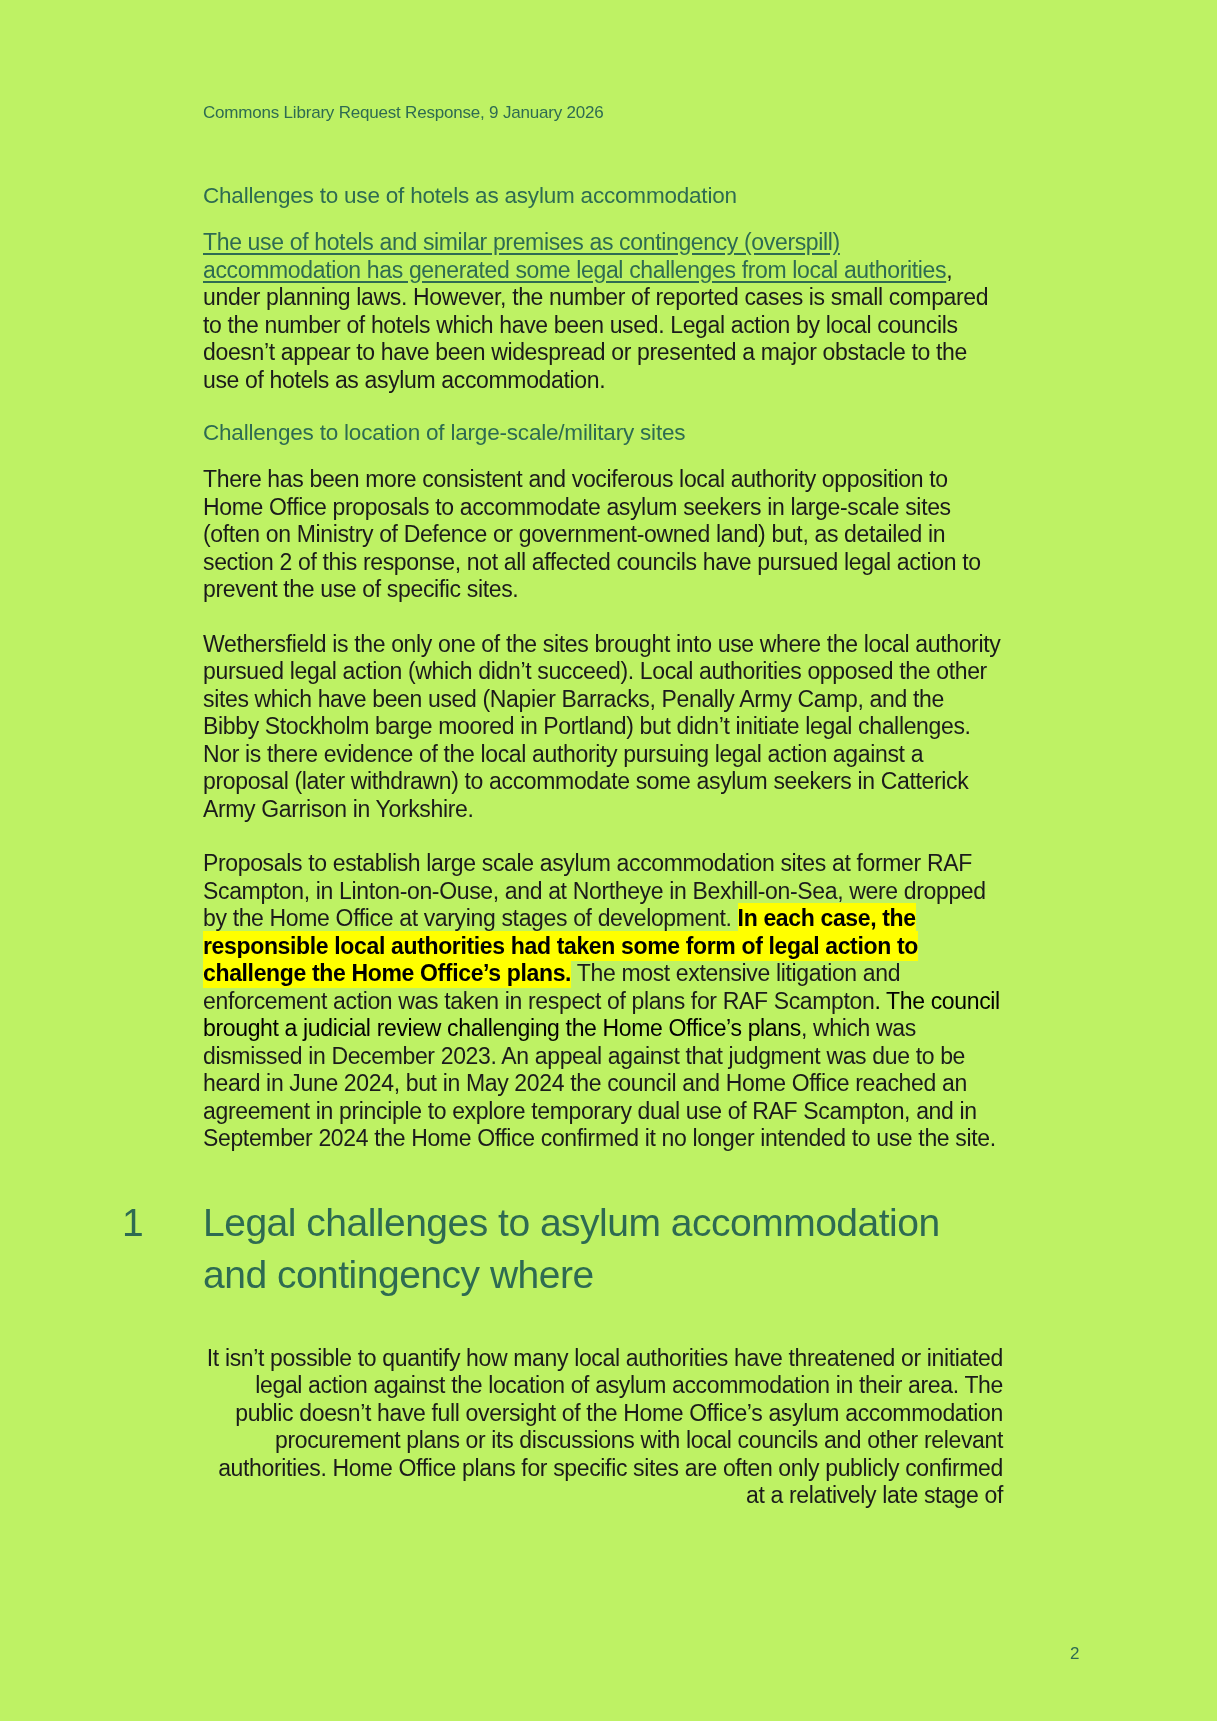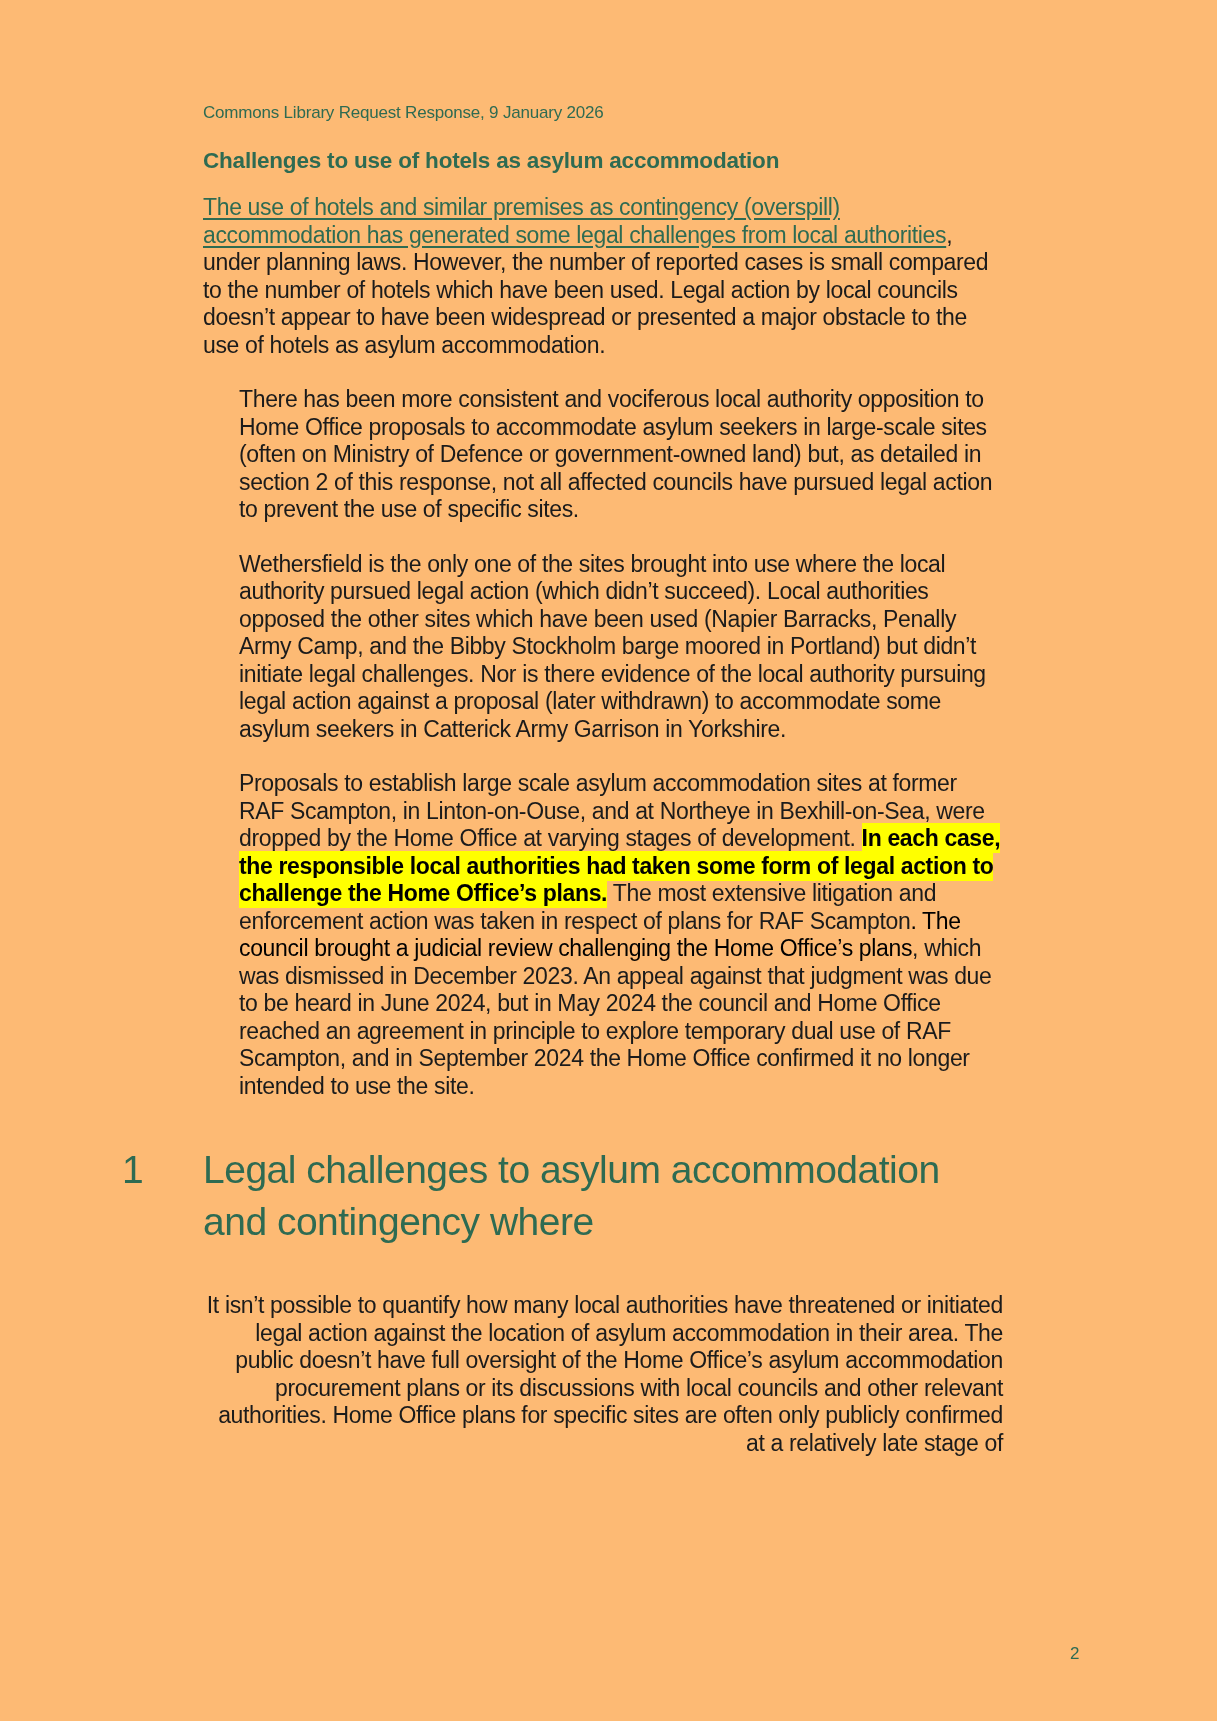--- a/index.html
+++ b/index.html
@@ -1,21 +1,21 @@
 <!DOCTYPE html>
 <html><head>
 <meta charset="utf-8">
 <style>
   * { margin: 0; padding: 0; box-sizing: border-box; }
   html, body { background: #ffffff; }
   .page {
     position: relative;
     width: 1217px;
     height: 1721px;
-    background: #fdba74;
+    background: #bef264;
     font-family: "Liberation Sans", sans-serif;
     color: #1b1b1b;
     overflow: hidden;
   }
   .content {
     position: absolute;
     left: 203px;
     top: 0;
     width: 800px;
   }
@@ -24,30 +24,30 @@
     font-size: 17px;
     letter-spacing: -0.2px;
     color: #2e6b52;
   }
   .subheading {
     font-size: 22.5px;
     letter-spacing: -0.2px;
     color: #2e6b52;
     font-weight: normal;
   }
-  .subheading.first { margin-top: 25px; font-weight: bold; }
+  .subheading.first { margin-top: 60px; }
   .subheading.second { margin-top: 26px; }
   p.body-para {
     margin-top: 20px;
     font-size: 23px;
     line-height: 27.5px;
     letter-spacing: -0.35px;
     color: #1b1b1b;
   }
-  p.body-para + p.body-para { margin-top: 27px; margin-left: 36px; }
+  p.body-para + p.body-para { margin-top: 27px; }
   p.body-para.extra-gap { margin-top: 56px; }
   a.doc-link {
     color: #2e6b52;
     text-decoration: underline;
     text-decoration-color: #2e6b52;
     text-underline-offset: 3px;
     cursor: pointer;
   }
   mark.hl {
     background: #ffff00;
@@ -88,20 +88,21 @@
 
 <div class="page">
   <div class="content">
 
     <div class="doc-header">Commons Library Request Response, 9 January 2026</div>
 
     <h3 class="subheading first">Challenges to use of hotels as asylum accommodation</h3>
 
     <p class="body-para"><a class="doc-link">The use of hotels and similar premises as contingency (overspill) accommodation has generated some legal challenges from local authorities</a><span>, under planning laws. However, the number of reported cases is small compared to the number of hotels which have been used. Legal action by local councils doesn’t appear to have been widespread or presented a major obstacle to the use of hotels as asylum accommodation.</span></p>
 
+    <h3 class="subheading second">Challenges to location of large-scale/military sites</h3>
 
     <p class="body-para">There has been more consistent and vociferous local authority opposition to Home Office proposals to accommodate asylum seekers in large-scale sites (often on Ministry of Defence or government-owned land) but, as detailed in section 2 of this response, not all affected councils have pursued legal action to prevent the use of specific sites.</p>
 
     <p class="body-para extra-gap">Wethersfield is the only one of the sites brought into use where the local authority pursued legal action (which didn’t succeed). Local authorities opposed the other sites which have been used (Napier Barracks, Penally Army Camp, and the Bibby Stockholm barge moored in Portland) but didn’t initiate legal challenges. Nor is there evidence of the local authority pursuing legal action against a proposal (later withdrawn) to accommodate some asylum seekers in Catterick Army Garrison in Yorkshire.</p>
 
     <p class="body-para"><span>Proposals to establish large scale asylum accommodation sites at former RAF Scampton, in Linton-on-Ouse, and at Northeye in Bexhill-on-Sea, were dropped by the Home Office at varying stages of development. </span><mark class="hl">In each case, the responsible local authorities had taken some form of legal action to challenge the Home Office’s plans.</mark><span> The most extensive litigation and enforcement action was taken in respect of plans for RAF Scampton</span><b class="emph">. The council brought a judicial review challenging the Home Office’s plans</b><span>, which was dismissed in December 2023. An appeal against that judgment was due to be heard in June 2024, but in May 2024 the council and Home Office reached an agreement in principle to explore temporary dual use of RAF Scampton, and in September 2024 the Home Office confirmed it no longer intended to use the site.</span></p>
 
 
     <h1 class="section-title">
       <span class="num">1</span>

